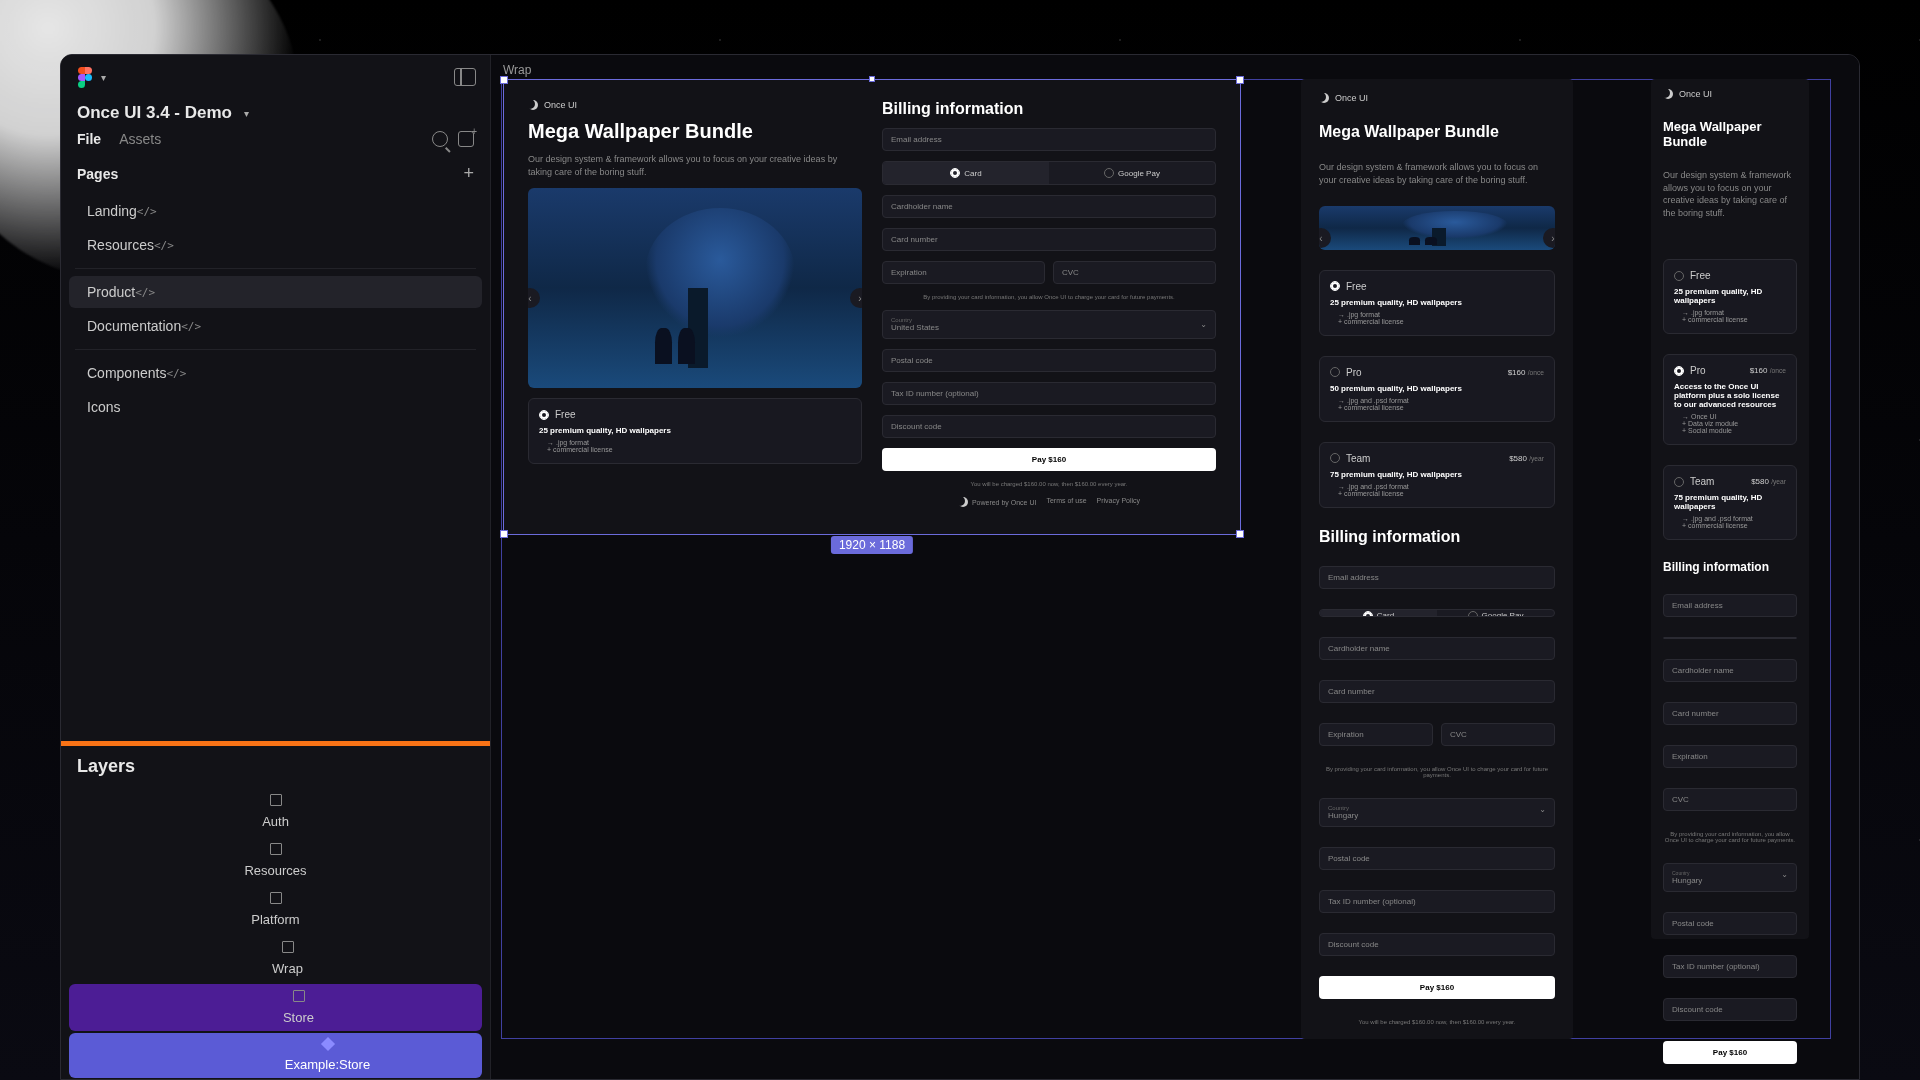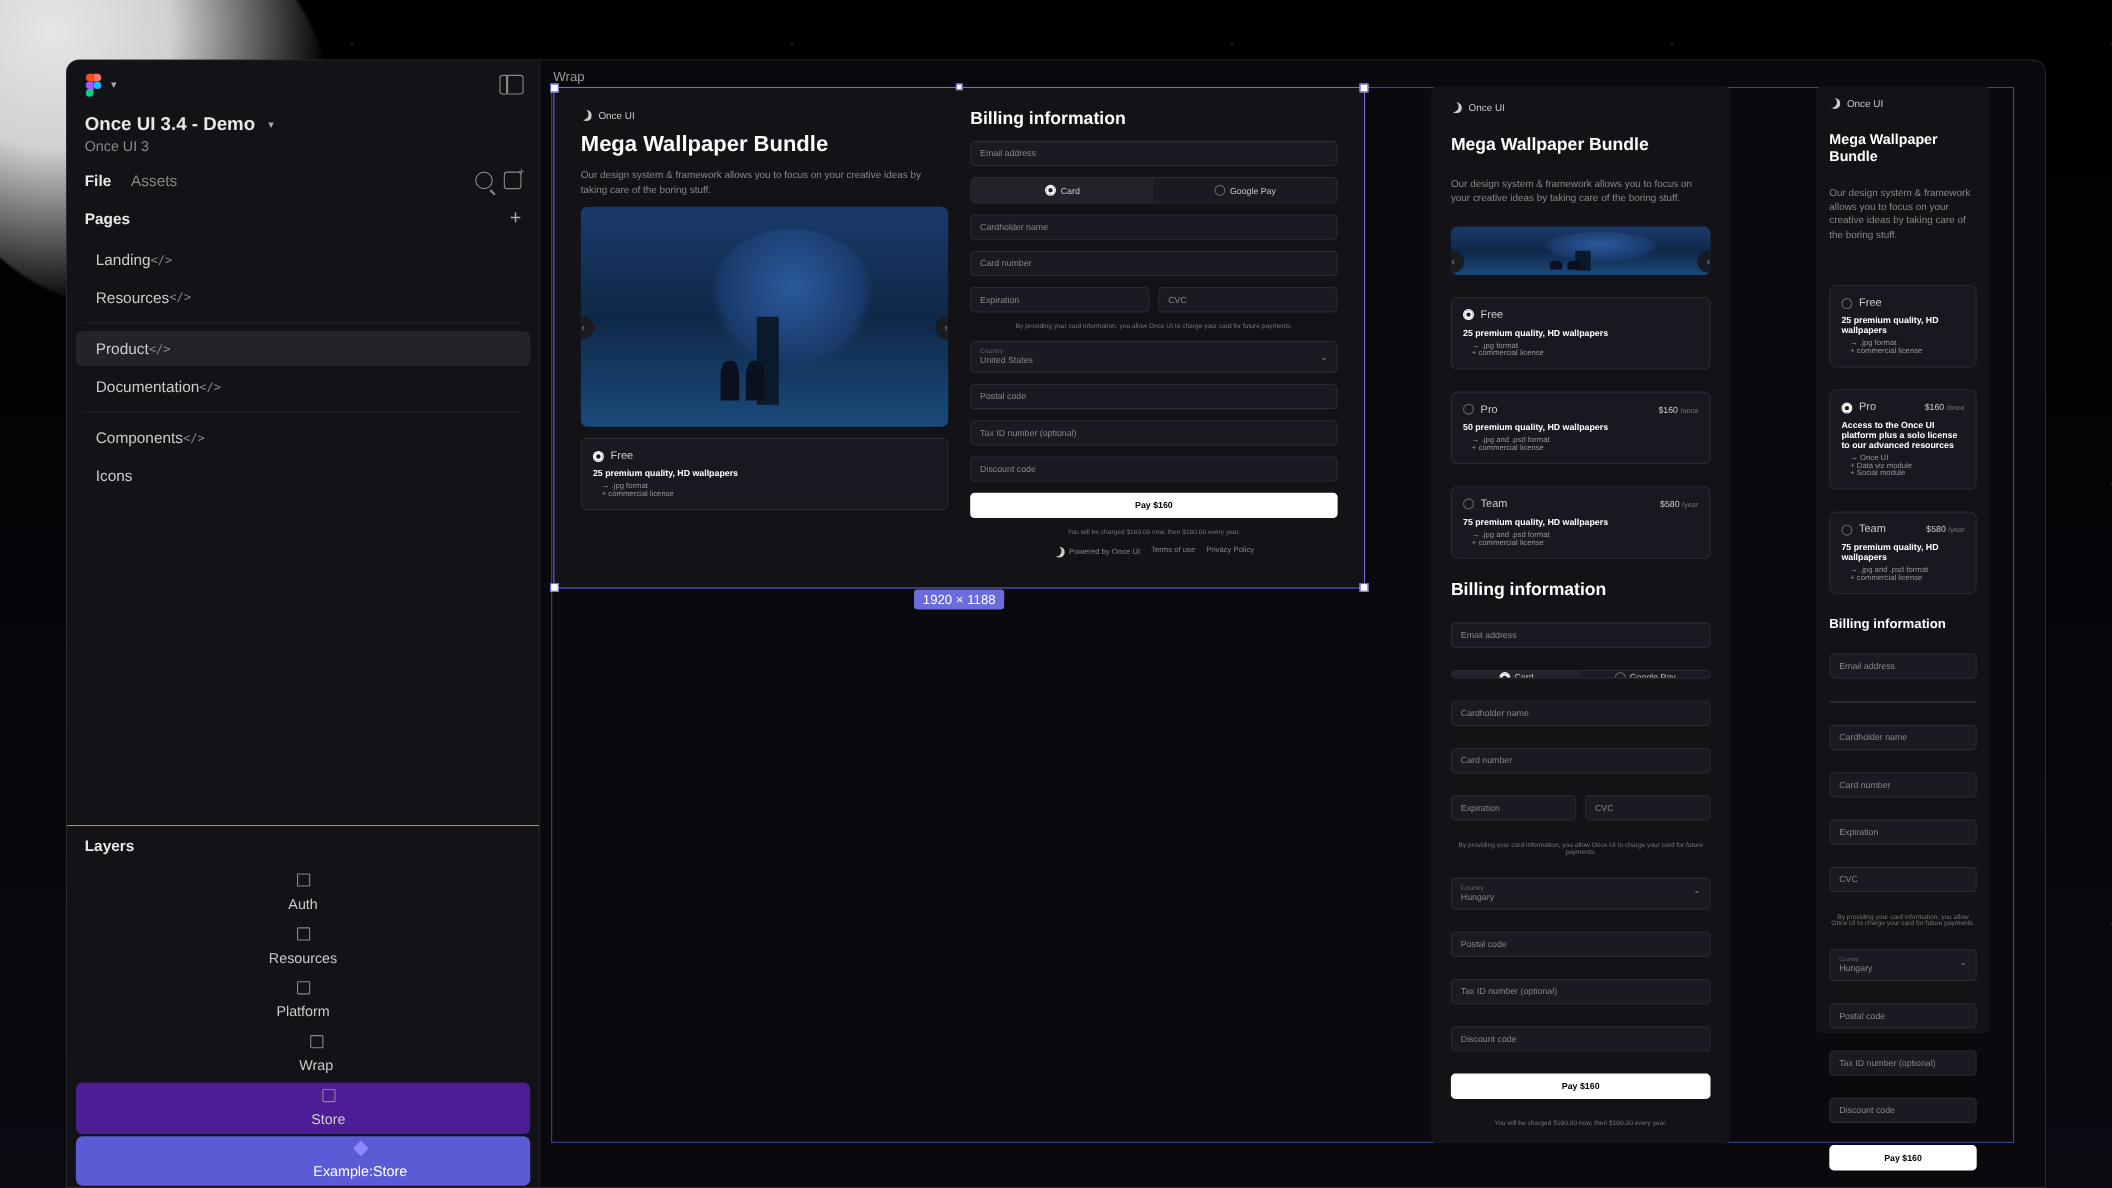--- a/index.html
+++ b/index.html
@@ -31,21 +31,21 @@
 .comp-ico { width:16px; height:16px; border:1.5px solid #888; border-radius:3px; position:relative; }
 .comp-ico::after { content:'+'; position:absolute; top:-6px; right:-4px; color:#888; font-size:10px; }
 .sb-section { padding:10px 16px; display:flex; align-items:center; justify-content:space-between; }
 .sb-section-title { color:#e8e8e8; font-size:14px; font-weight:600; }
 .plus { color:#aaa; font-size:18px; }
 .sb-item { padding:8px 18px; display:flex; align-items:center; justify-content:flex-start; color:#ccc; font-size:14px; border-radius:6px; margin:1px 8px; }
 .sb-item.selected { background:#23232a; }
 .code-ico { color:#888; font-size:11px; font-family:monospace; }
 .sb-divider { height:1px; background:#222228; margin:6px 14px; }
 .sb-flex { flex:1; }
-.layers-hdr { padding:10px 16px; color:#e8e8e8; font-size:14px; font-weight:600; border-top:1px solid #f97316; }
+.layers-hdr { padding:10px 16px; color:#e8e8e8; font-size:18px; font-weight:600; border-top:5px solid #f97316; }
 .layer { padding:6px 16px; display:flex; align-items:center; gap:8px; color:#ccc; font-size:13px; border-radius:6px; margin:1px 8px;flex-direction:column; }
 .layer.indent1 { padding-left:40px; }
 .layer.indent2 { padding-left:62px; }
 .layer.indent3 { padding-left:120px; }
 .layer.sel-dark { background:#4c1d95; }
 .layer.sel-purple { background:#5b5bd6; color:#fff; }
 .frame-ico { width:12px; height:12px; border:1px solid #888; border-radius:1px; }
 .diamond { width:10px; height:10px; transform:rotate(45deg); background:#8b8bff; }
 .canvas { flex:1; background:#0a0a0e; position:relative; overflow:hidden; }
 .frame-label { position:absolute; top:8px; left:12px; color:#999; font-size:12px; }
@@ -117,21 +117,20 @@
             <span></span>
           </div>
         <span class="caret">▾</span>
       </div>
       <div class="panel-toggle"></div>
     </div>
     <div class="sb-title">
       <h1>Once UI 3.4 - Demo</h1>
       <span class="caret">▾</span>
     </div>
-    <div class="sb-sub">Once UI 3</div>
     <div class="sb-tabs">
       <div class="sb-tab active">File</div>
       <div class="sb-tab">Assets</div>
       <div class="sb-tab-icons">
         <div class="search-ico"></div>
         <div class="comp-ico"></div>
       </div>
     </div>
     <div class="sb-section">
       <span class="sb-section-title">Pages</span>

